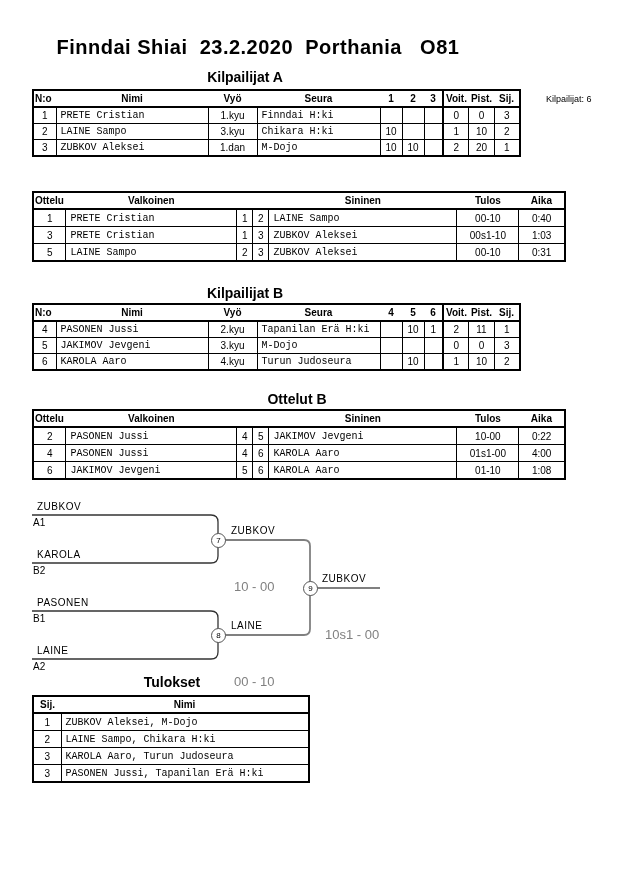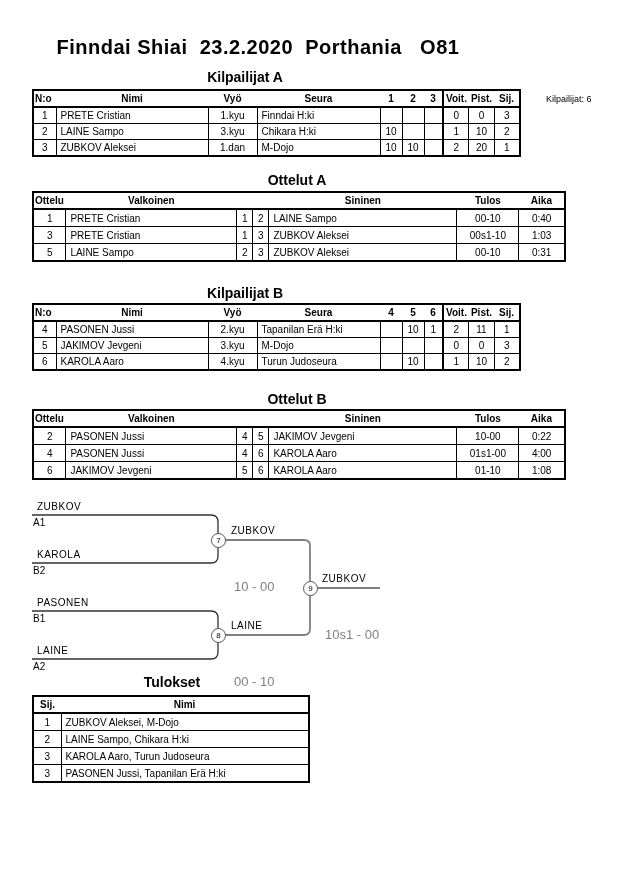--- a/index.html
+++ b/index.html
@@ -12,21 +12,21 @@
   .hdg-kA{top:69px;left:95px;} .hdg-oA{top:172px;left:147px;}
   .hdg-kB{top:285px;left:95px;} .hdg-oB{top:391px;left:147px;}
   .hdg-tu{top:674px;left:22px;}
   table{border-collapse:collapse;table-layout:fixed;font-size:10px;position:absolute;background:#fff;}
   table{border:2px solid #000;}
   th{font-size:10px;font-weight:bold;border-bottom:2px solid #000;padding:0 2px;height:15px;white-space:nowrap;overflow:hidden;}
   td{border:1px solid #000;padding:0 4px;white-space:nowrap;overflow:hidden;}
   .tblA td,.tblB td{height:15px;}
   .tblOA td,.tblOB td,.tblTu td{height:16px;}
   .c{text-align:center;padding:0 1px;}
-  .l{text-align:left;}
+  .l{text-align:left;font-family:Liberation Mono, monospace;}
   .thickL{border-left:2px solid #000 !important;}
   th.lh{text-align:left;padding-left:1px;}
   .tblA{left:32px;top:89px;} .tblOA{left:32px;top:191px;}
   .tblB{left:32px;top:303px;} .tblOB{left:32px;top:409px;}
   .tblTu{left:32px;top:695px;}
   svg.bracket{position:absolute;left:0;top:0;width:630px;height:891px;pointer-events:none;}
   .bk-label{position:absolute;font-size:10px;letter-spacing:.5px;white-space:nowrap;}
   .bk-seed{position:absolute;font-size:10px;white-space:nowrap;}
   .bk-score{position:absolute;font-size:13px;color:#808080;white-space:nowrap;margin-top:36px;}
   .bk-circle{position:absolute;width:13px;height:13px;border:1px solid #555;border-radius:50%;
@@ -100,21 +100,20 @@
       <td class="c">10</td>
       <td class="c">10</td>
       <td class="c"></td>
       <td class="c thickL">2</td>
       <td class="c">20</td>
       <td class="c">1</td>
     </tr>
   </tbody>
     </table>
 
-  <div class="hdg hdg-oA">Ottelut A</div>
 
   <table class="tblOA">
     <colgroup>
         <col style="width:23px">
         <col style="width:171px">
         <col style="width:16px">
         <col style="width:16px">
         <col style="width:188px">
         <col style="width:62px">
         <col style="width:46px">

